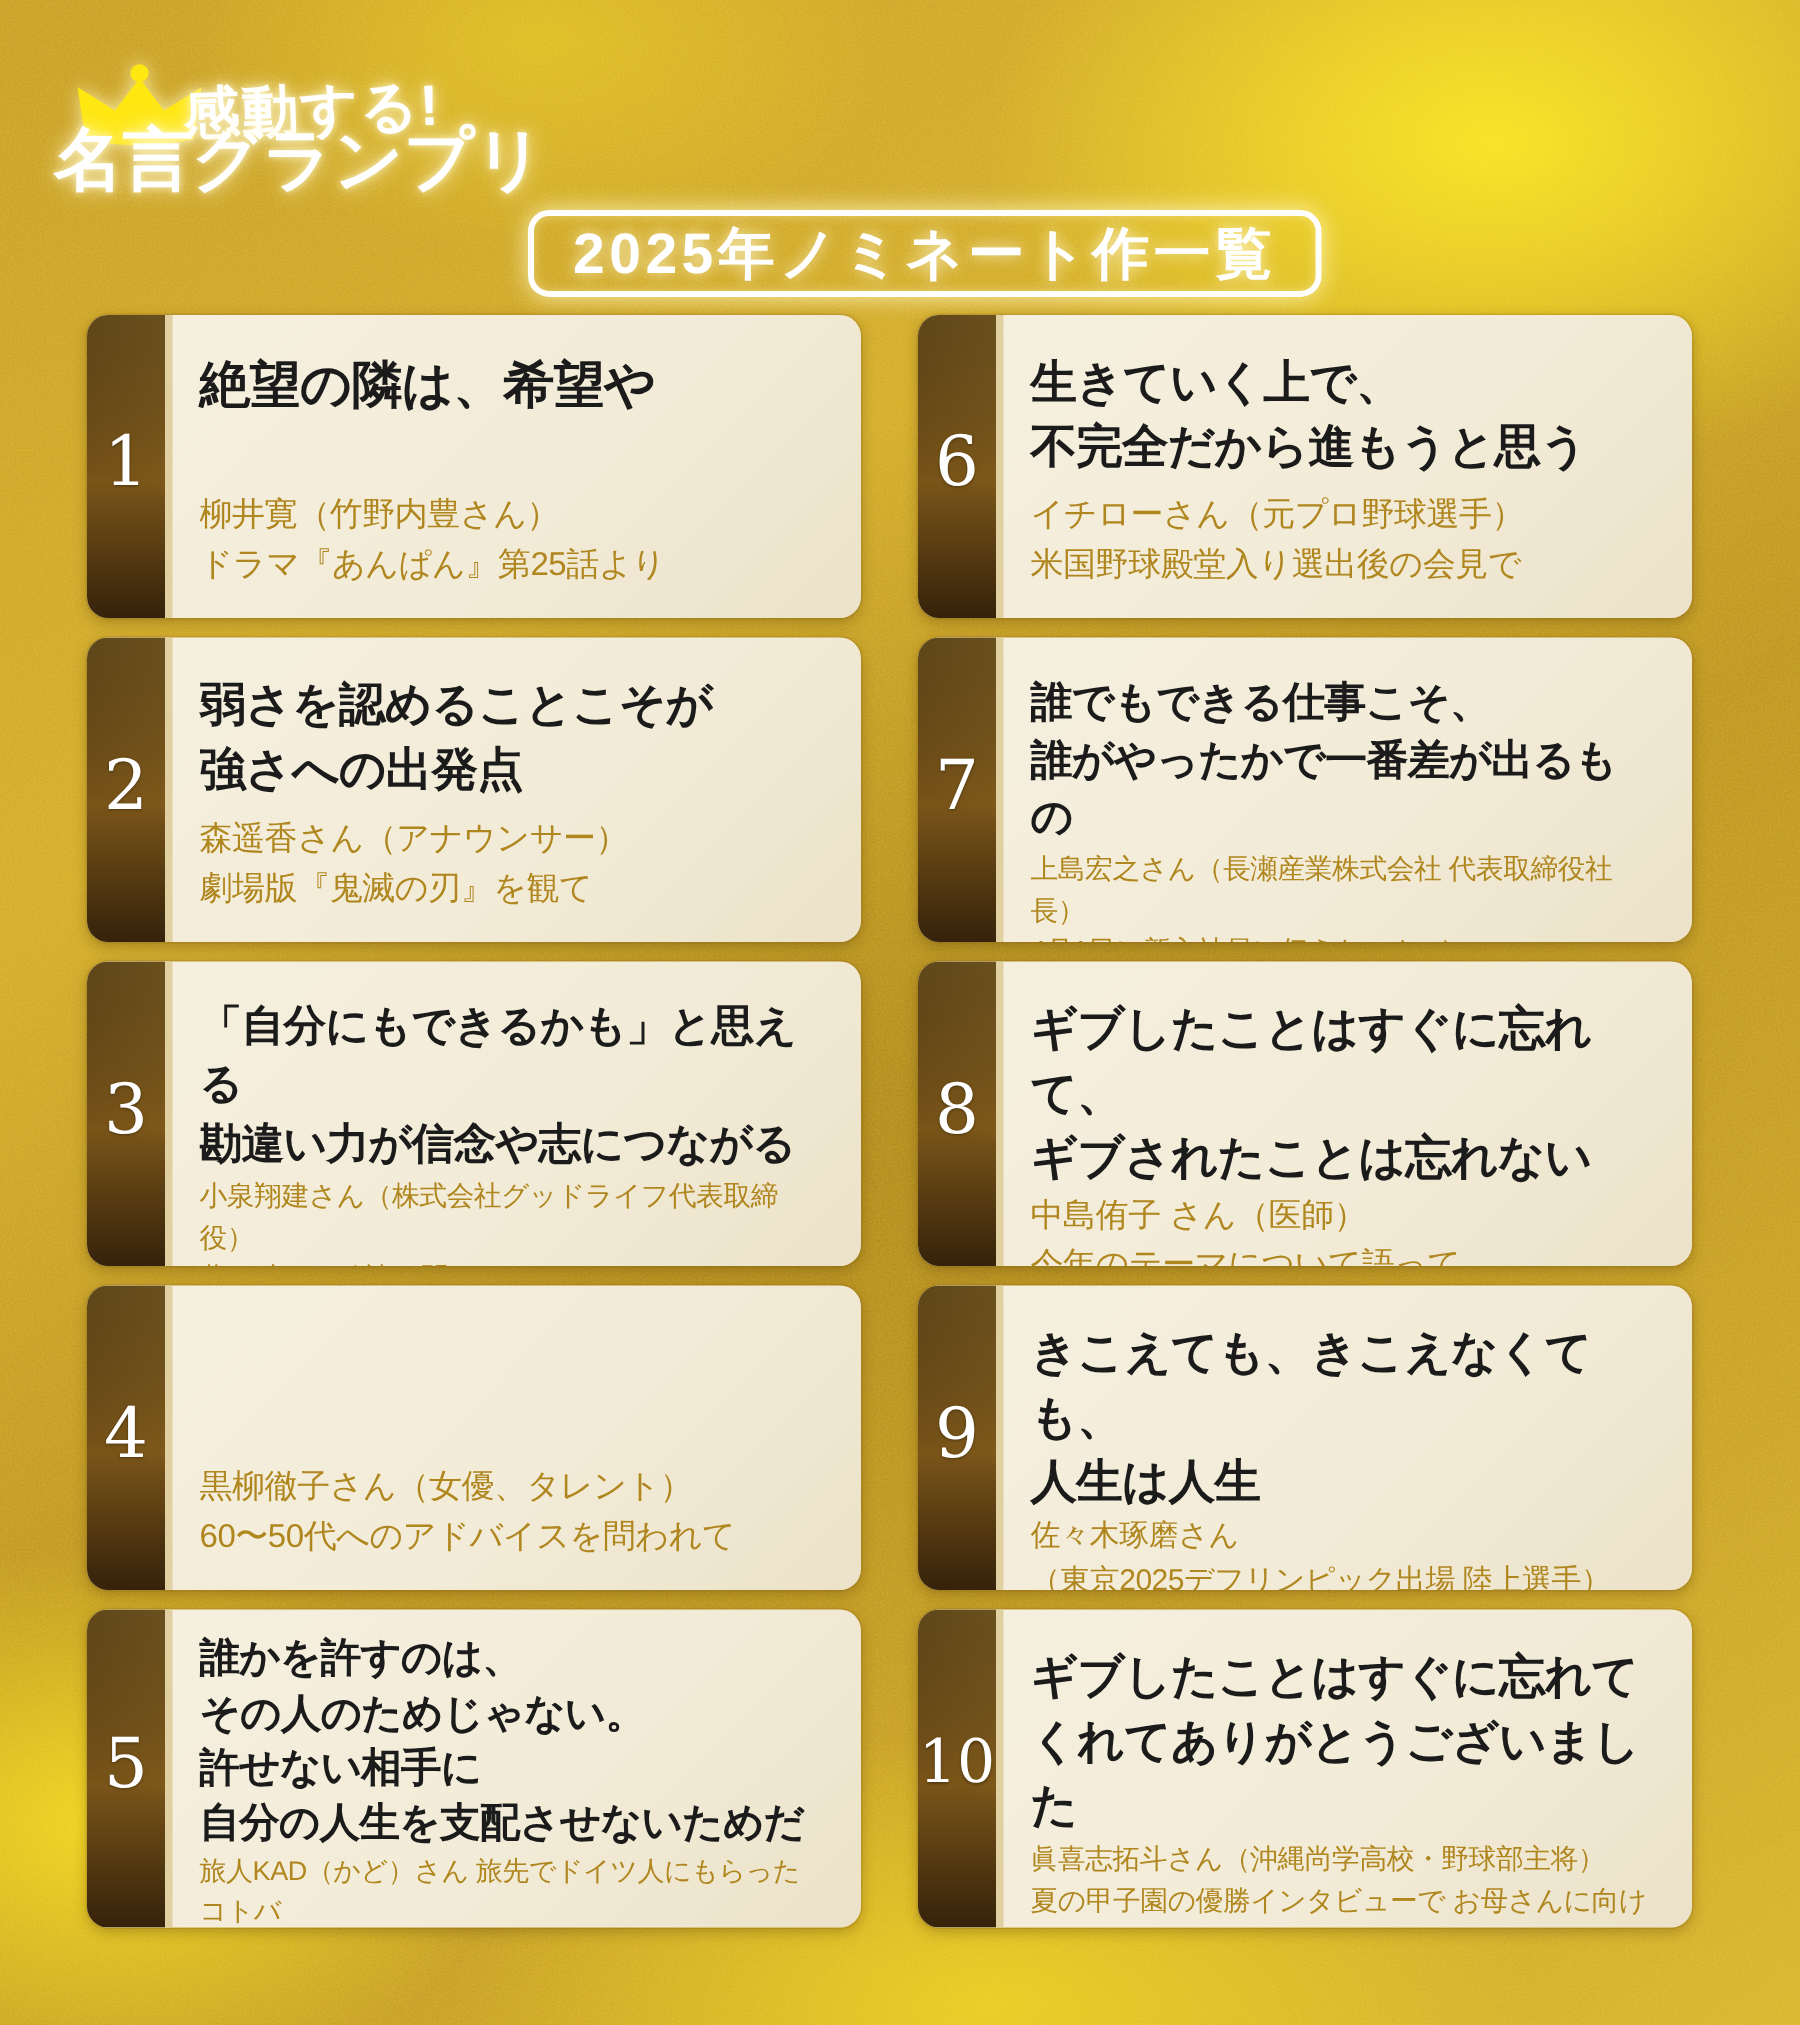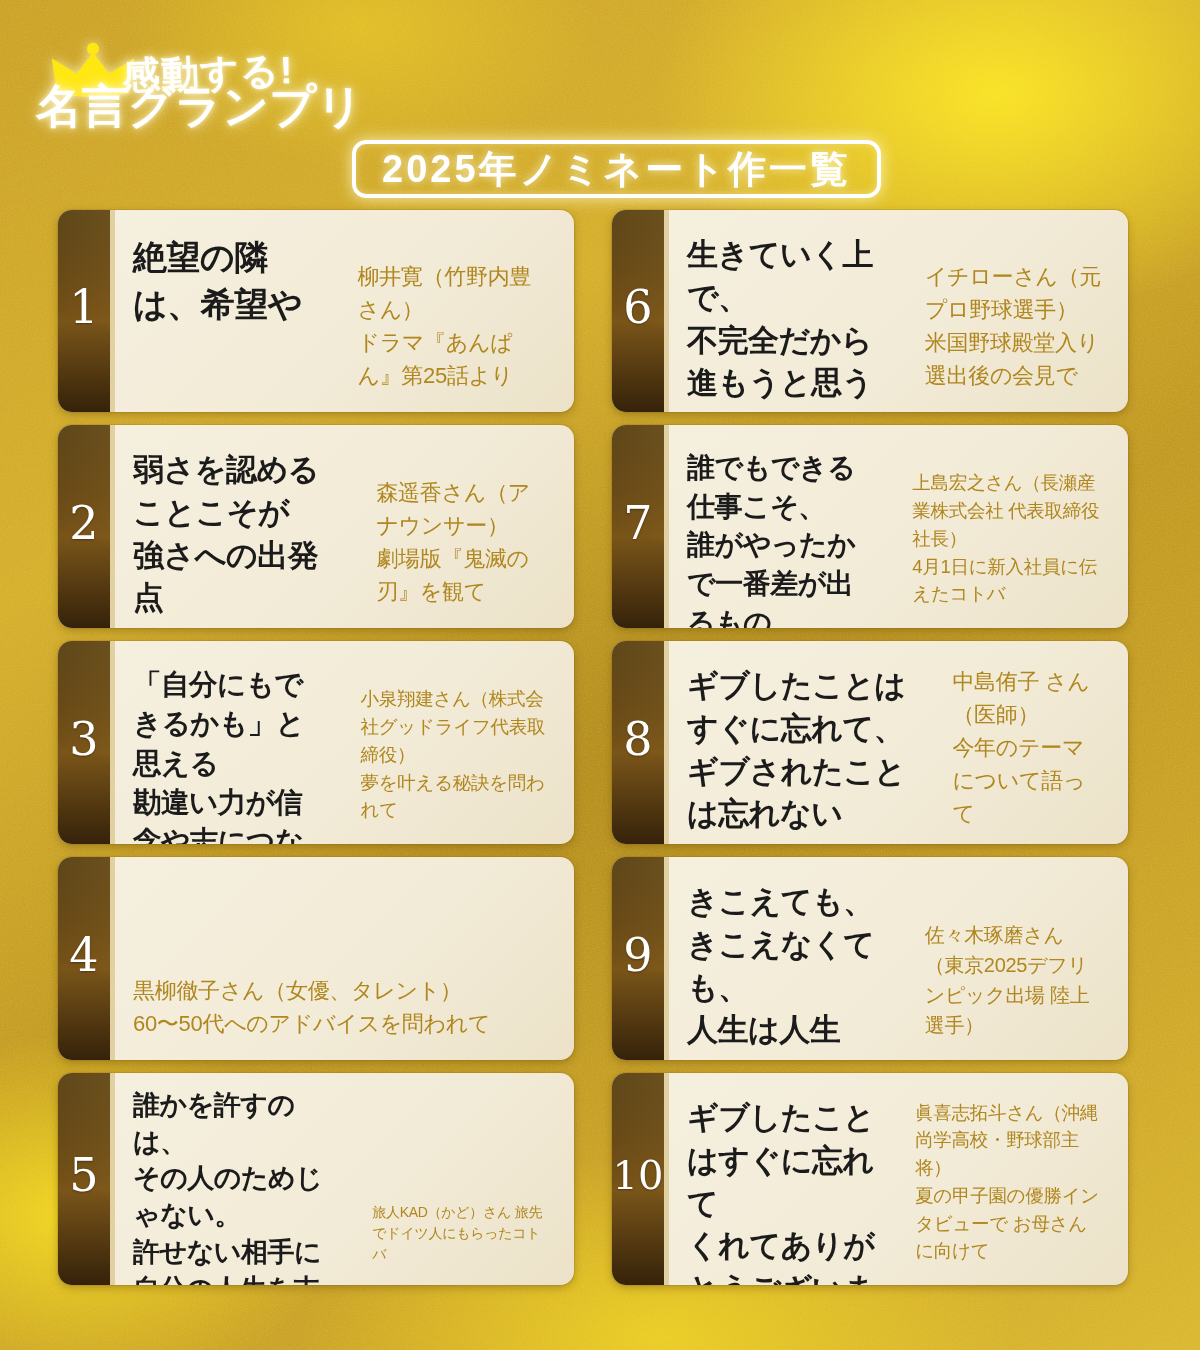--- a/index.html
+++ b/index.html
@@ -68,42 +68,41 @@
     border-right:5px solid #e0d0a2;
     display:flex;align-items:center;justify-content:center;
   }
   .num{
     font-family:"DejaVu Serif", serif;font-weight:400;
     color:#fff;font-size:46px;line-height:1;
     text-shadow:0 1px 2px rgba(0,0,0,.35);
     transform:translateY(-4px);
   }
   .content{
-    flex:1;display:flex;flex-direction:row;box-sizing:border-box;
+    flex:1;display:flex;flex-direction:column;box-sizing:border-box;
     padding:24px 26px 20px 18px;
-    gap:38px;
   }
   .quote{
     font-size:31px;line-height:1.38;font-weight:800;color:#1b1b1b;
     white-space:pre-line;letter-spacing:-0.5px;
   }
   .attr{
     margin-top:auto;font-size:22px;line-height:1.5;font-weight:400;color:#b0861e;
     white-space:pre-line;letter-spacing:-0.3px;
   }
   
   .card:nth-child(1) .quote{font-size:34px;}
   .card:nth-child(3) .quote{font-size:28.5px;}
   .card:nth-child(7) .quote{font-size:28px;}
   .card:nth-child(5) .quote{font-size:27px;line-height:1.36;}
   .card:nth-child(5) .content{padding-top:14px;}
   .card:nth-child(3) .attr,
   .card:nth-child(7) .attr,
   .card:nth-child(10) .attr{font-size:18.5px;}
-  .card:nth-child(5) .attr{font-size:14px;}
+  .card:nth-child(5) .attr{font-size:18px;}
   .card:nth-child(9) .attr{font-size:20px;}
   .card:nth-child(10) .num{font-size:40px;}
 </style>
 </head>
 <body>
 
 <div class="page">
 
   <svg class="texture" width="1200" height="1350" aria-hidden="true">
     <filter id="goldnoise">

